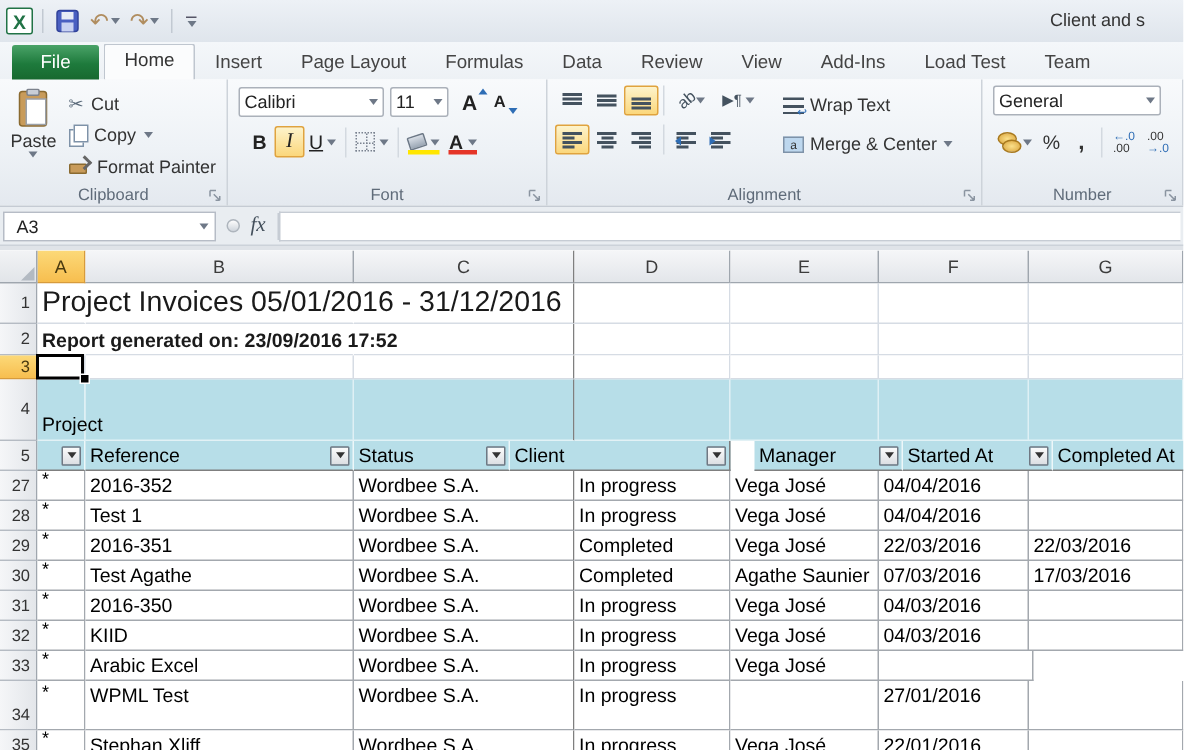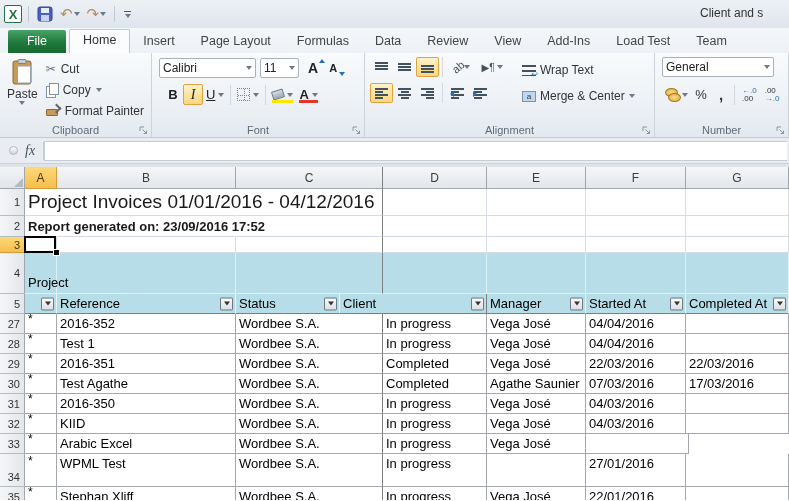--- a/index.html
+++ b/index.html
@@ -405,20 +405,24 @@
       <div class="grp-label">Number</div>
       <div class="launcher">
           <svg class="launchsvg" width="9" height="9" viewBox="0 0 9 9">
             <path d="M1 1 H5 M1 1 V5 M3.5 3.5 L7.5 7.5 M7.5 7.5 V4.7 M7.5 7.5 H4.7" stroke="#8A94A0" fill="none"></path>
           </svg>
         </div>
     </div>
   </div>
 
   <div class="fbar">
+    <div class="namebox">
+        <span>A3</span>
+        <span class="dd"></span>
+      </div>
     <div class="knob"></div>
     <div class="fx">fx</div>
     <div class="nb-div"></div>
     <div class="ffield"></div>
   </div>
   <div class="gapstrip"></div>
 
   <div class="sheet" id="sheet">
       <div class="sh-row" style="height: 22px;">
         <div class="corner" style="width: 25px;"></div>
@@ -426,21 +430,21 @@
         <div class="colhdr" style="width: 179px;">B</div>
         <div class="colhdr darkR" style="width: 147px;">C</div>
         <div class="colhdr" style="width: 104px;">D</div>
         <div class="colhdr" style="width: 99px;">E</div>
         <div class="colhdr" style="width: 100px;">F</div>
         <div class="colhdr" style="width: 103px;">G</div>
       </div>
       <div class="sh-row" style="height: 27px;">
         <div class="rowhdr" style="width: 25px;">1</div>
         <div class="c noR ovf" style="width: 32px;">
-          <span class="title-txt">Project Invoices 01/01/2016 - 04/12/2016</span>
+          <span class="title-txt">Project Invoices 05/01/2016 - 31/12/2016</span>
         </div>
         <div class="c noR" style="width: 179px;"></div>
         <div class="c darkR" style="width: 147px;"></div>
         <div class="c" style="width: 104px;"></div>
         <div class="c" style="width: 99px;"></div>
         <div class="c" style="width: 100px;"></div>
         <div class="c" style="width: 103px;"></div>
       </div>
       <div class="sh-row" style="height: 21px;">
         <div class="rowhdr" style="width: 25px;">2</div>
@@ -489,21 +493,21 @@
           <div class="filterbtn"></div>
         </div>
         <div class="c hdr5" style="width: 104px;">
           <span>Status</span>
           <div class="filterbtn"></div>
         </div>
         <div class="c hdr5 darkR" style="width: 147px;">
           <span>Client</span>
           <div class="filterbtn"></div>
         </div>
-        <div class="c hdr5" style="width: 99px;">
+        <div class="c hdr5" style="width: 99px; margin-left: 16px;">
           <span>Manager</span>
           <div class="filterbtn"></div>
         </div>
         <div class="c hdr5" style="width: 100px;">
           <span>Started At</span>
           <div class="filterbtn"></div>
         </div>
         <div class="c hdr5" style="width: 103px;">
           <span>Completed At</span>
           <div class="filterbtn"></div>

